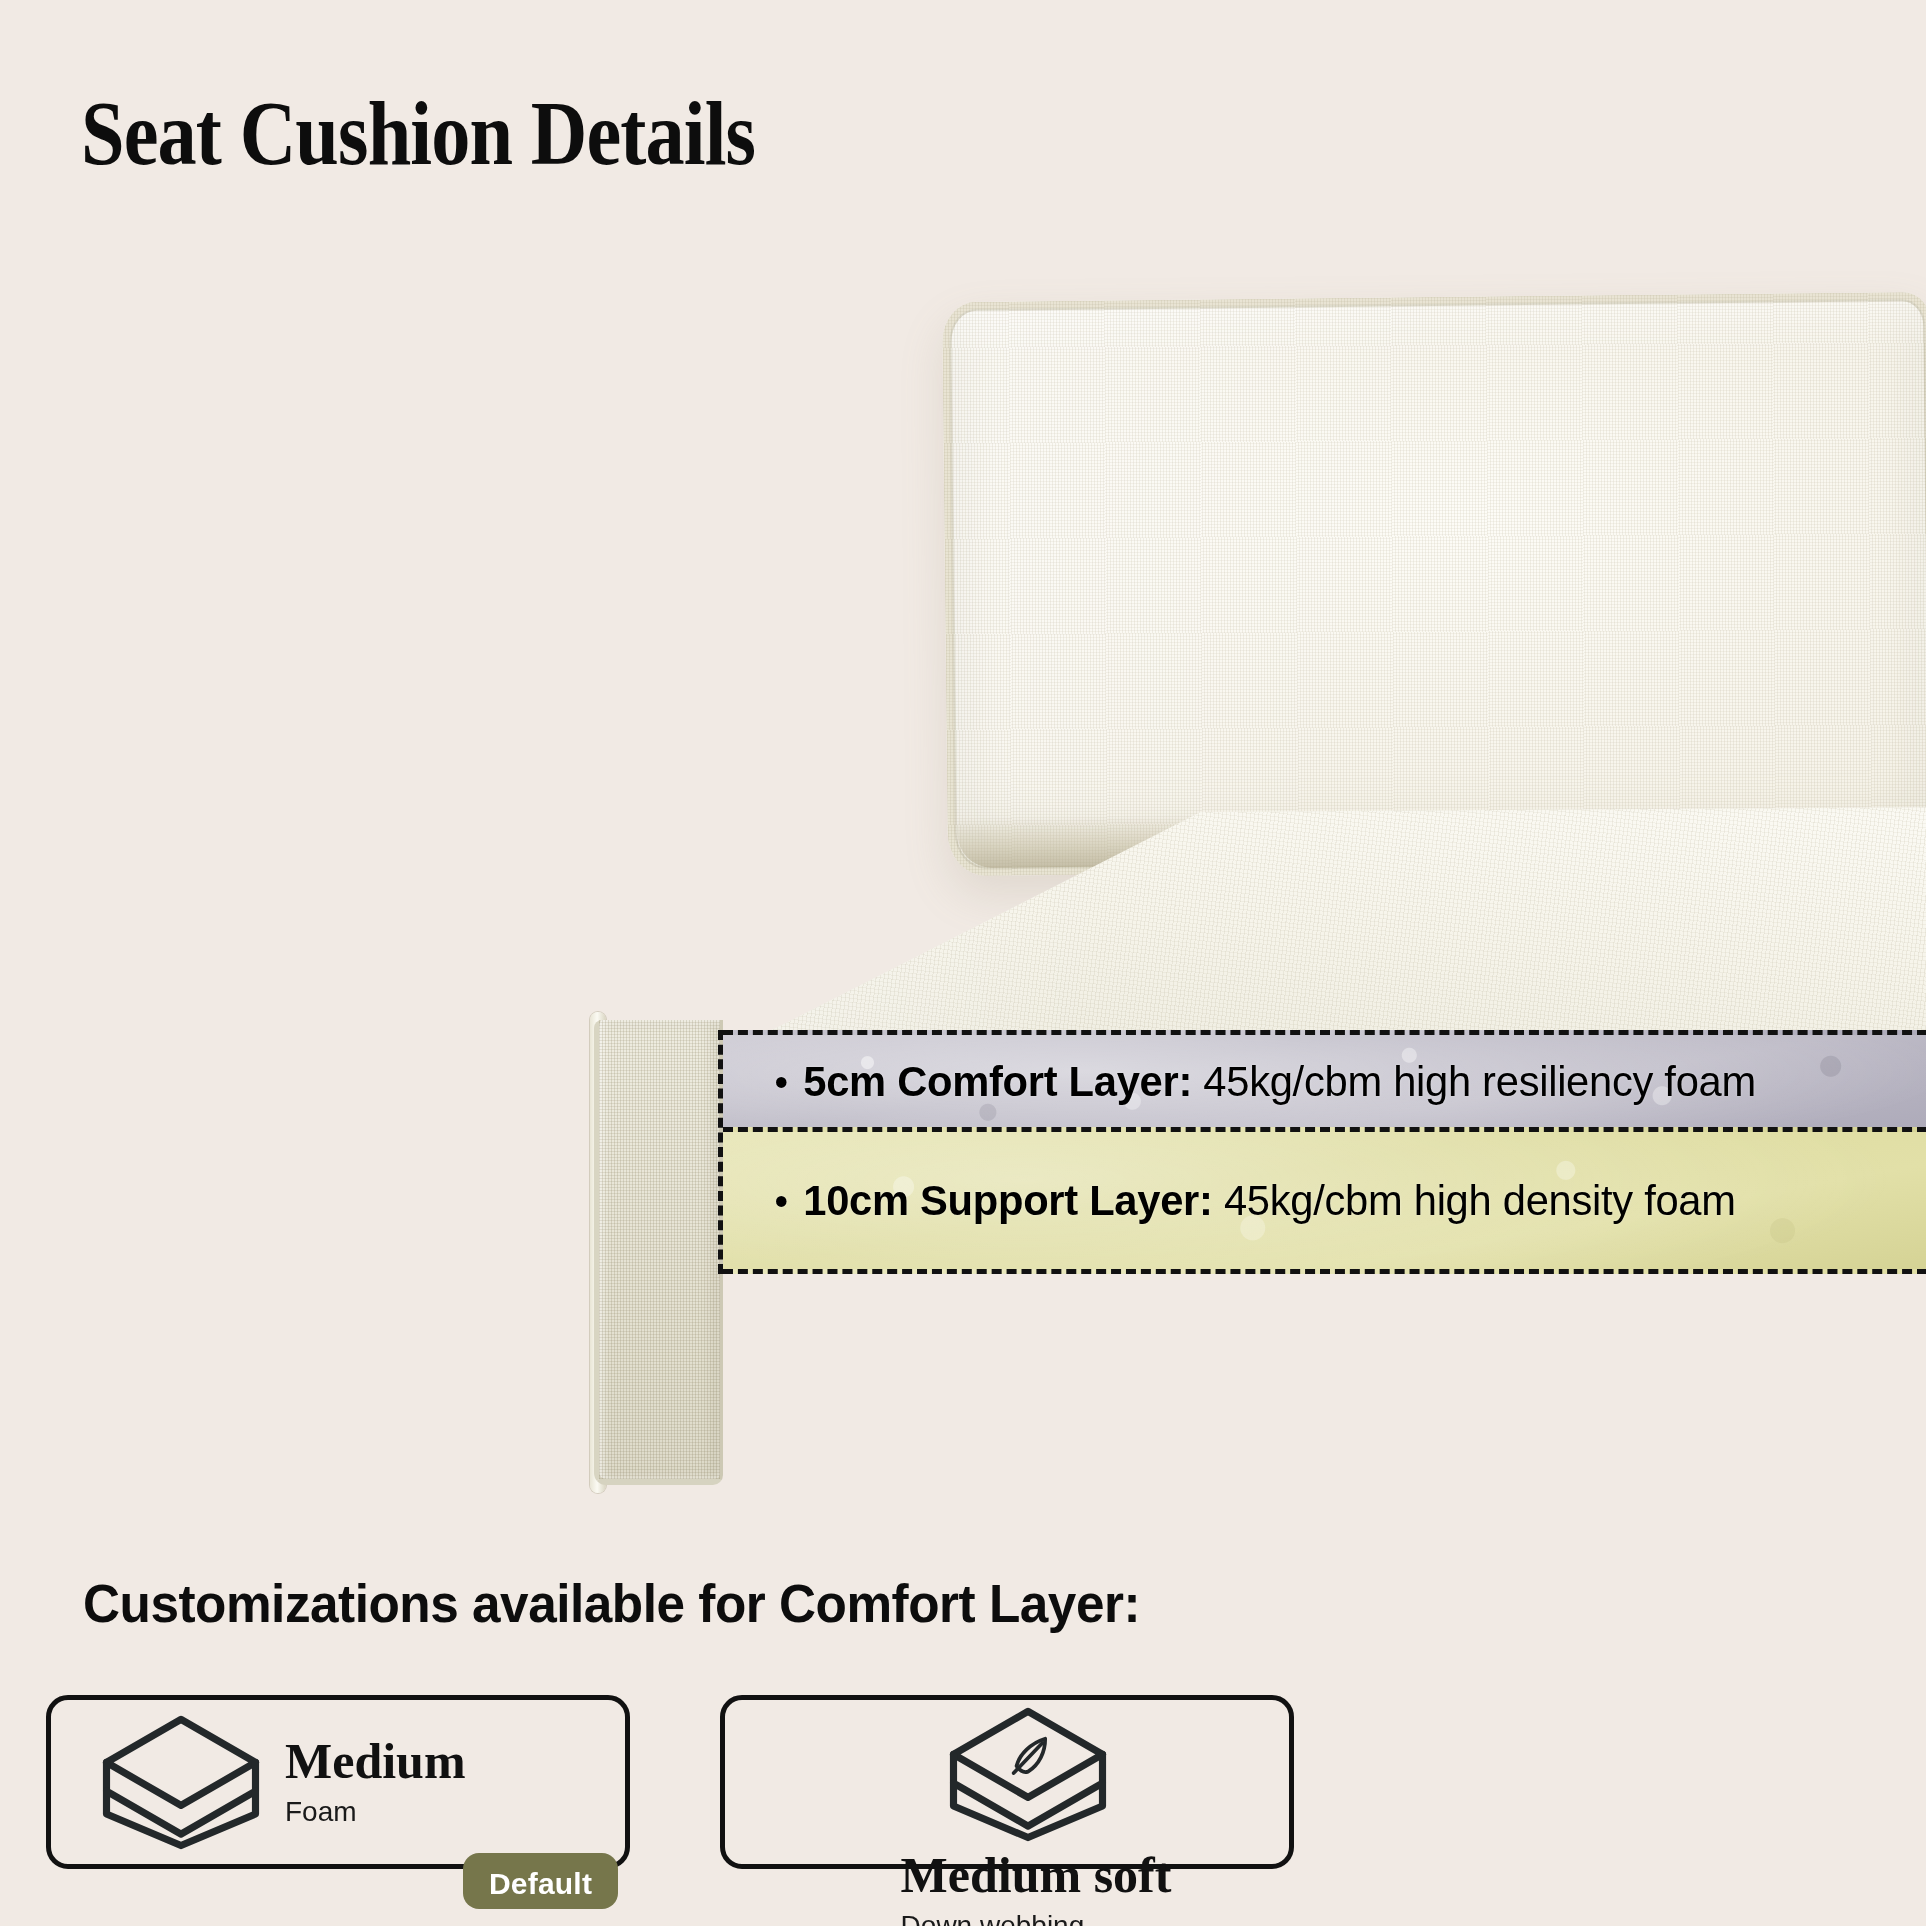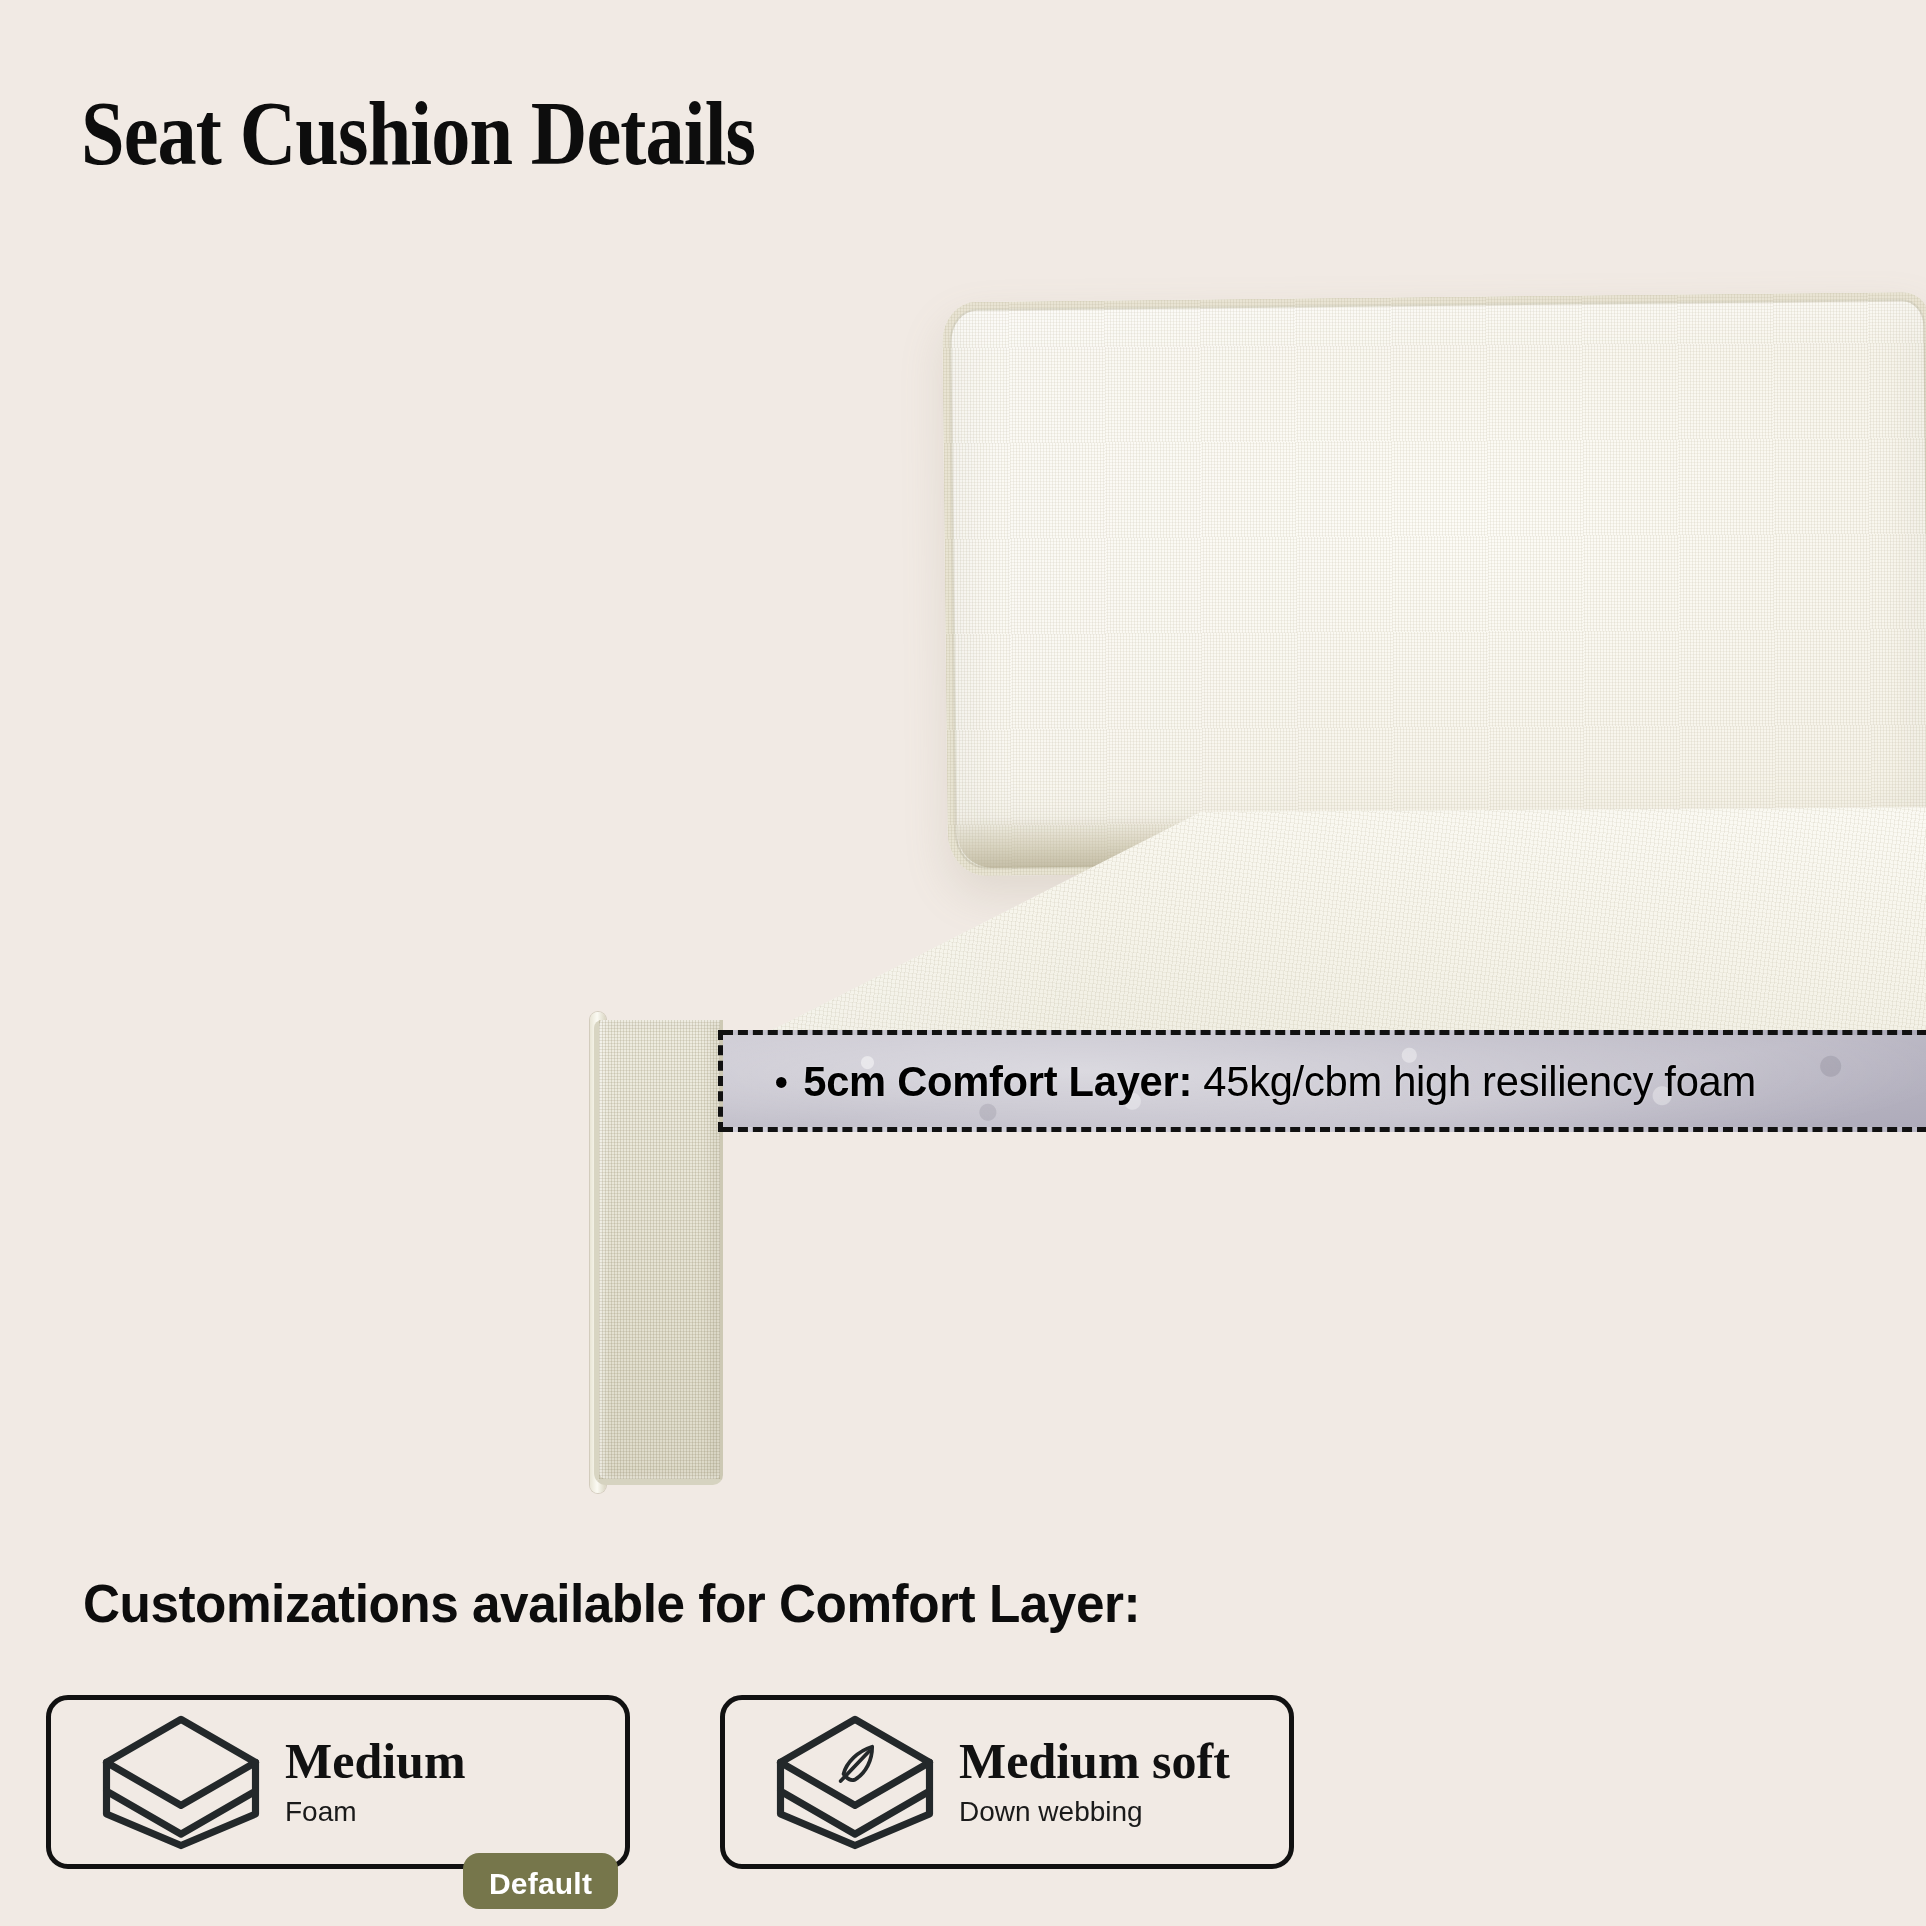--- a/index.html
+++ b/index.html
@@ -237,21 +237,21 @@
     height:174px;
     border:5px solid #111;
     border-radius:22px;
     background:#f1eae4;
     display:flex;
     align-items:center;
     padding-left:42px;
     overflow:visible;
   }
   .card-medium     { left:46px;  width:584px; }
-  .card-mediumsoft { left:720px; width:574px; }
+  .card-mediumsoft { left:720px; width:574px;flex-direction:column; }
 
   .cushion-icon { flex:0 0 auto; width:176px; height:149px; }
   .cushion-icon svg { display:block; width:100%; height:100%; }
 
   .option-labels { margin-left:16px; }
   .option-title {
     font-family:"Liberation Serif", serif;
     font-weight:700;
     font-size:50px;
     color:#111;
@@ -292,20 +292,26 @@
 
   <div class="layers">
 
     <div class="layer layer-comfort">
       <div class="layer-text">
         <span class="bullet">•</span><b>5cm Comfort Layer:</b>
         <span>45kg/cbm high resiliency foam</span>
       </div>
     </div>
 
+    <div class="layer layer-support">
+      <div class="layer-text">
+        <span class="bullet">•</span><b>10cm Support Layer:</b>
+        <span>45kg/cbm high density foam</span>
+      </div>
+    </div>
 
 
   </div>
 </div>
 
 <div class="custom-heading">Customizations available for Comfort Layer:</div>
 
 <div class="option-card card-medium">
   <span class="cushion-icon">
     <svg viewBox="0 0 120 104" fill="none" stroke="#23282a" stroke-width="5" stroke-linejoin="round" stroke-linecap="round">

